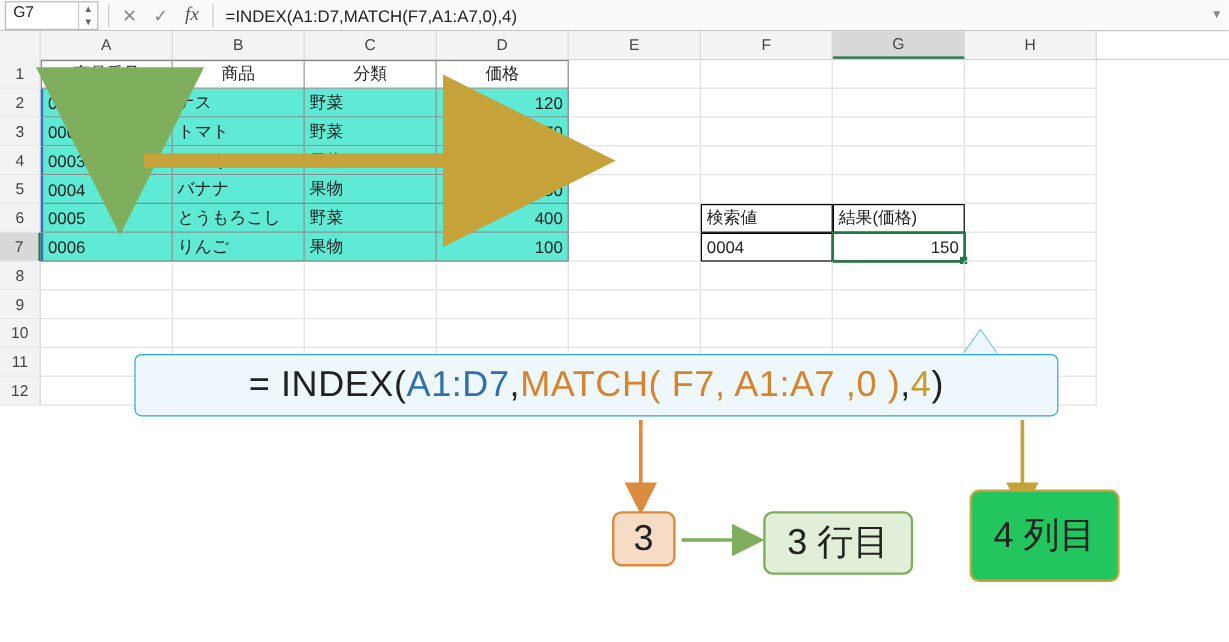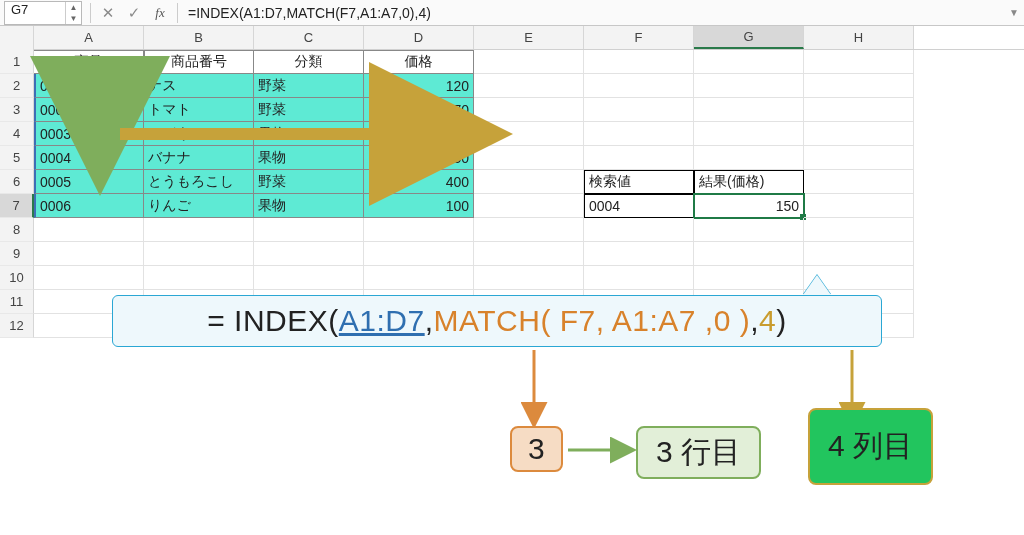--- a/index.html
+++ b/index.html
@@ -39,21 +39,21 @@
   }
   .name-box .spin span {
     flex: 1; display:flex; align-items:center; justify-content:center;
     font-size: 8px; color:#666; border-left:1px solid #ccc;
   }
   .fbar .icon-btn {
     width: 22px; height: 22px; display:flex; align-items:center; justify-content:center;
     color:#8a8a8a; font-size:15px; margin: 0 2px;
   }
   .fbar .sep { width:1px; height:20px; background:#ccc; margin:0 4px; }
-  .fx { font-style: italic; font-family: "Times New Roman", serif; font-size:13px; color:#555;}
+  .fx { font-style: italic; font-family: "Times New Roman", serif; font-size:16px; color:#555;}
   .formula-edit {
     flex:1; padding:0 6px; font-size:14px; color:#222; display:flex; align-items:center;
   }
   .menu-caret { width:20px; color:#888; font-size:10px; display:flex; align-items:center; justify-content:center; }
   
   .sheet { position: relative; }
   .colhdr-row { display:flex; height:24px; border-bottom:1px solid #d0d0d0; }
   .colhdr {
     width:110px; border-right:1px solid #d6d6d6; background:#f3f3f3;
     display:flex; align-items:center; justify-content:center;
@@ -94,21 +94,21 @@
   
   .overlay { position:absolute; left:0; top:0; right:0; bottom:0; pointer-events:none; }
   
   .formula-box {
     position:absolute; left:112px; top:295px; width:770px; height:52px;
     background:#eef8fc; border:1.5px solid #2aa7d4; border-radius:6px;
     display:flex; align-items:center; justify-content:center;
     font-size:30px; letter-spacing:0.5px;
   }
   .formula-box .t-black { color:#222; }
-  .formula-box .t-blue  { color:#2f6fb0;text-decoration:underline; }
+  .formula-box .t-blue  { color:#2f6fb0; }
   .formula-box .t-orange{ color:#d8822b; }
   .formula-box .t-gold  { color:#c99c2e; }
   .callout-tail {
     position:absolute; left:803px; top:275px; width:0; height:0;
     border-left:14px solid transparent; border-right:14px solid transparent;
     border-bottom:20px solid #eef8fc;
     filter: drop-shadow(0 -1px 0 #2aa7d4);
   }
   
   .chip {
@@ -171,25 +171,25 @@
       </div>
     <div class="colhdr">
         <span>H</span>
       </div>
   </div>
 
   <div class="row">
     <div class="rh">
         <span>1</span>
       </div>
+    <div class="cell hdr-cell thin-b thin-b-top thin-b-left tbl-b-top tbl-b-left">
+        <span>商品番号</span>
+      </div>
     <div class="cell hdr-cell thin-b thin-b-top tbl-b-top">
         <span>商品</span>
-      </div>
-    <div class="cell hdr-cell thin-b thin-b-top thin-b-left tbl-b-top tbl-b-left">
-        <span>商品番号</span>
       </div>
     <div class="cell hdr-cell thin-b thin-b-top tbl-b-top">
         <span>分類</span>
       </div>
     <div class="cell hdr-cell thin-b thin-b-top tbl-b-top tbl-b-right">
         <span>価格</span>
       </div>
     <div class="cell"></div>
     <div class="cell"></div>
     <div class="cell"></div>

